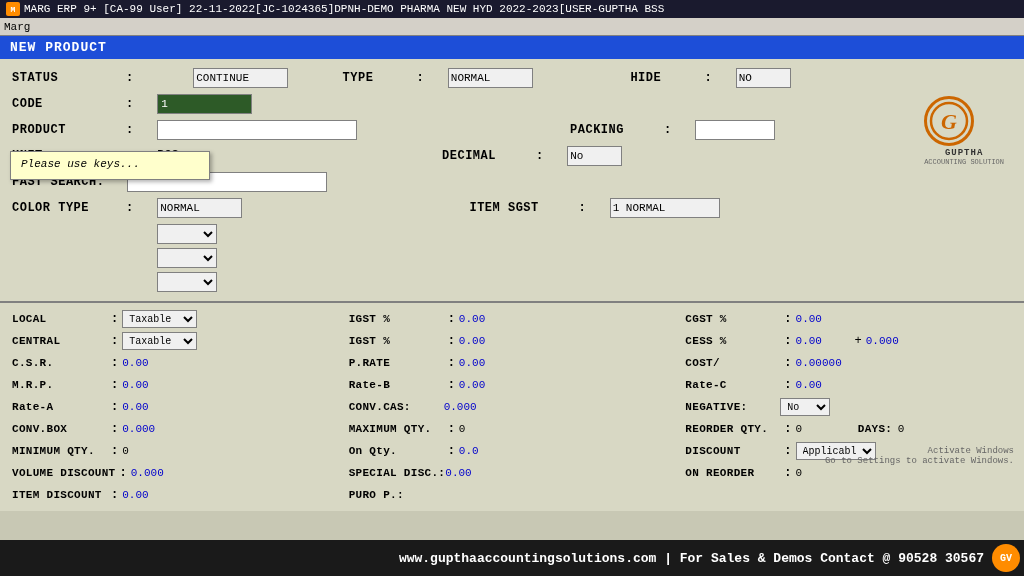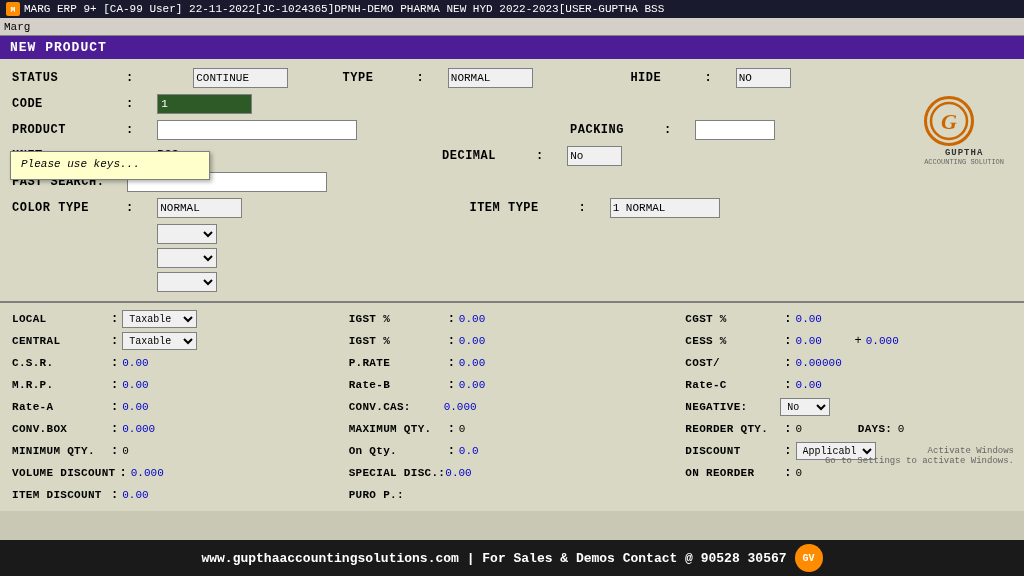--- a/index.html
+++ b/index.html
@@ -55,21 +55,21 @@
     
     .main-window {
       background: #c8c8b4;
       margin: 0;
       height: calc(576px - 36px - 36px);
       position: relative;
     }
 
     
     .panel-header {
-      background: #4c1d95;
+      background: #1d4ed8;
       color: white;
       font-weight: bold;
       font-size: 13px;
       padding: 4px 10px;
       letter-spacing: 1px;
     }
 
     
     .form-area {
       background: #d8d8c4;
@@ -187,21 +187,21 @@
       right: 0;
       background: #1a1a1a;
       color: white;
       font-size: 13px;
       font-weight: bold;
       text-align: center;
       padding: 8px 4px;
       height: 36px;
       display: flex;
       align-items: center;
-      justify-content: center;
+      justify-content: flex-end;
     }
     .footer-bar .logo-circle {
       width: 28px;
       height: 28px;
       border-radius: 50%;
       background: #ff8c00;
       display: inline-flex;
       align-items: center;
       justify-content: center;
       color: white;
@@ -356,21 +356,21 @@
 
     <div class="form-row">
       <span class="label">COLOR  TYPE</span>
       <span class="colon">:</span>
       <div class="select-wrapper">
         <select class="form-select" style="width:85px;">
           <option>NORMAL</option>
         </select>
       </div>
       &nbsp;&nbsp;&nbsp;&nbsp;&nbsp;&nbsp;&nbsp;&nbsp;&nbsp;&nbsp;&nbsp;&nbsp;&nbsp;&nbsp;&nbsp;&nbsp;&nbsp;&nbsp;&nbsp;&nbsp;&nbsp;&nbsp;&nbsp;&nbsp;&nbsp;&nbsp;
-      <span class="label" style="min-width:85px;">ITEM TYPE</span>
+      <span class="label" style="min-width:85px;">ITEM SGST</span>
       <span class="colon">:</span>
       <div class="select-wrapper">
         <select class="form-select" style="width:110px;">
           <option>1 NORMAL</option>
         </select>
       </div>
     </div>
 
     <div class="form-row">
       <span style="min-width:90px;"></span>

